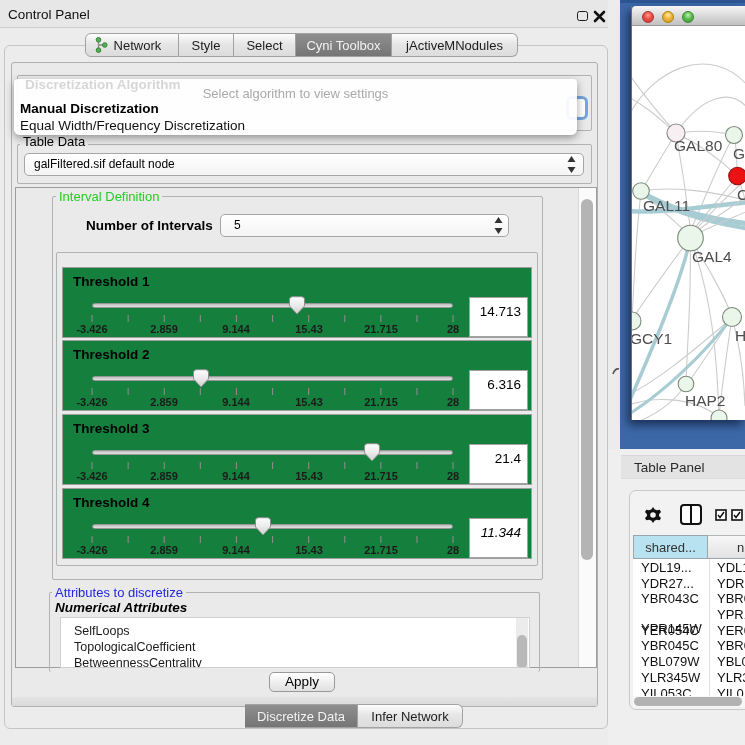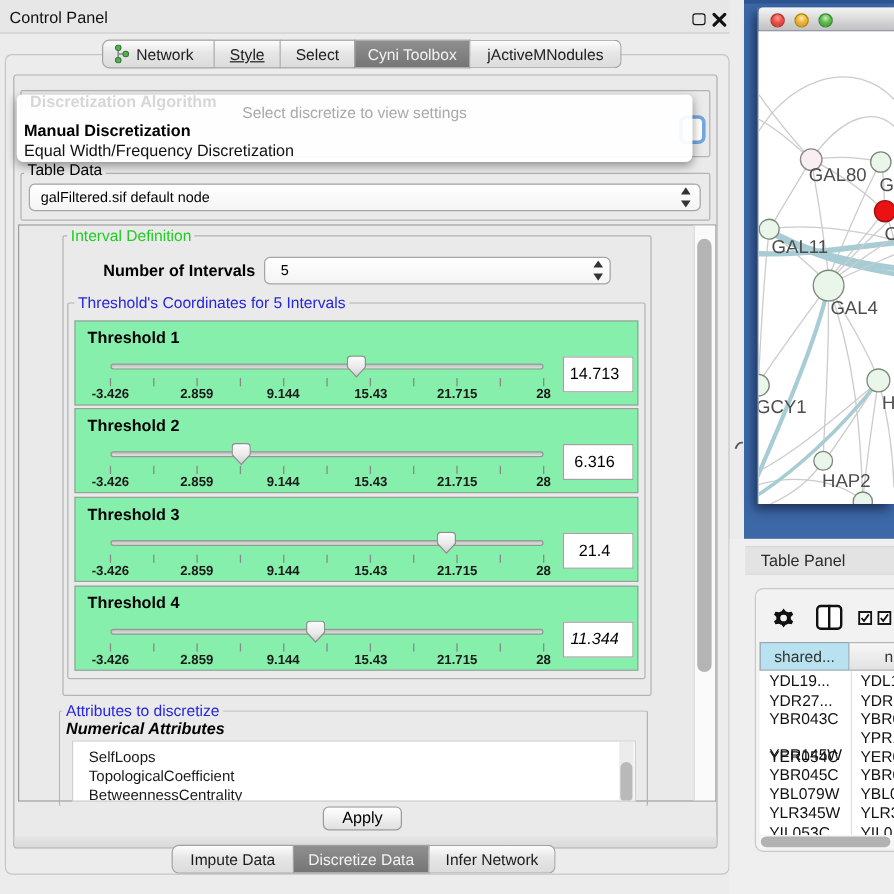--- a/index.html
+++ b/index.html
@@ -4,22 +4,22 @@
 <style>
   * { margin:0; padding:0; box-sizing:border-box; }
   html,body { width:745px; height:745px; background:#ececec; font-family:"Liberation Sans", sans-serif; overflow:hidden; }
   .abs { position:absolute; }
   #stage { position:relative; width:745px; height:745px; overflow:hidden; }
   .tab { position:absolute; top:33px; height:24px; line-height:23px; text-align:center; font-size:13px; color:#1c1c1c; background:linear-gradient(#fdfdfd,#e6e6e6 45%,#dcdcdc); border:1px solid #a2a2a2; }
   .tabsel { background:linear-gradient(#8f8f8f,#757575); color:#f2f2f2;text-align:center; }
   .gbox { position:absolute; border:1px solid #b2b2b2; border-radius:2px; }
   .glabel { position:absolute; font-size:13px; background:#eaeaea; padding:0 3px; white-space:nowrap; }
   .combo { position:absolute; background:linear-gradient(#ffffff,#f4f4f4); border:1px solid #a6a6a6; border-radius:5px; font-size:12px; color:#000; }
-  .vbox { position:absolute; width:59px; height:30px; background:#fff; border:1px solid #a2a2a2; font-size:13.5px; text-align:center; padding-right:6px; line-height:28px; color:#000; }
-  .thr { position:absolute; left:62px; width:470px; height:71px; border:1px solid #9e9e9e; background:#86efac; }
+  .vbox { position:absolute; width:59px; height:40px; background:#fff; border:1px solid #a2a2a2; font-size:13.5px; text-align:right; padding-right:6px; line-height:28px; color:#000; }
+  .thr { position:absolute; left:62px; width:470px; height:71px; border:1px solid #9e9e9e; background:#15803d; }
   .thr b { position:absolute; left:10px; top:6px; font-size:13.5px; color:#000; }
   .track { position:absolute; left:29px; width:361px; height:5px; background:linear-gradient(#bdbdbd,#e3e3e3); border:1px solid #979797; border-radius:3px; top:35px; }
   .tlabel { position:absolute; font-size:11px; font-weight:bold; color:#1a1a1a; top:55px; width:50px; text-align:center; }
   .thumb { position:absolute; top:28px; }
 </style>
 </head>
 <body>
 <div id="stage">
 
   <div class="abs" style="left:0;top:0;width:608px;height:28px;background:#e7e7e7;border-bottom:1px solid #cdcdcd;"></div>
@@ -33,21 +33,21 @@
 
   <div class="abs" style="left:11px;top:62px;width:587px;height:645px;border:1px solid #b0b0b0;border-radius:3px;background:#eaeaea;"></div>
 
   <div class="tab" style="left:85px;width:94px;border-radius:6px 0 0 6px;">&nbsp;&nbsp;&nbsp;Network</div>
   <svg class="abs" style="left:95px;top:37px;" width="13" height="16" viewBox="0 0 13 16">
       <path d="M3.5 3 V13 M3.5 8 H9.5" stroke="#8a8a8a" stroke-width="1.3" fill="none"></path>
       <circle cx="3.5" cy="2.8" r="2.3" fill="#55b055" stroke="#2e7d2e" stroke-width="0.9"></circle>
       <circle cx="9.8" cy="8" r="2.3" fill="#55b055" stroke="#2e7d2e" stroke-width="0.9"></circle>
       <circle cx="3.5" cy="13.2" r="2.3" fill="#55b055" stroke="#2e7d2e" stroke-width="0.9"></circle>
     </svg>
-  <div class="tab" style="left:179px;width:55px;border-left:none;text-decoration:underline;">Style</div>
+  <div class="tab" style="left:179px;width:55px;border-left:none;">Style</div>
   <div class="tab" style="left:234px;width:62px;border-left:none;">Select</div>
   <div class="tab tabsel" style="left:296px;width:96px;border-left:none;">Cyni Toolbox</div>
   <div class="tab" style="left:392px;width:126px;border-left:none;border-radius:0 6px 6px 0;">jActiveMNodules</div>
 
   <div class="gbox" style="left:17px;top:75px;width:575px;height:56px;"></div>
   <div class="abs" style="left:566px;top:96px;width:22px;height:24px;background:#fff;border:3px solid #73a6dc;border-radius:6px;"></div>
 
   <div class="gbox" style="left:17px;top:144px;width:575px;height:40px;"></div>
   <div class="glabel" style="left:20px;top:134px;">Table Data</div>
   <div class="combo" style="left:24px;top:153px;width:560px;height:23px;line-height:21px;padding-left:9px;">galFiltered.sif default node</div>
@@ -64,21 +64,20 @@
   <div class="glabel" style="left:56px;top:189px;color:#21cd21;">Interval Definition</div>
 
   <div class="abs" style="left:86px;top:218px;font-size:13.5px;font-weight:bold;color:#000;">Number of Intervals</div>
   <div class="combo" style="left:220px;top:214px;width:289px;height:23px;line-height:21px;padding-left:13px;">5</div>
   <svg class="abs" style="left:494px;top:217px;" width="9" height="17" viewBox="0 0 9 17">
       <path d="M4.5 0 L8.5 6 L0.5 6 Z" fill="#333"></path>
       <path d="M4.5 17 L8.5 11 L0.5 11 Z" fill="#333"></path>
     </svg>
 
   <div class="gbox" style="left:56px;top:252px;width:482px;height:314px;"></div>
-  <div class="glabel" style="left:62px;top:245px;color:#2525dd;">Threshold's Coordinates for 5 Intervals</div>
 
   <div class="thr" style="top:267px;">
       <b>Threshold 1</b>
       <div class="track"></div>
       <svg style="position:absolute;left:0;top:47px;" width="470" height="8" viewBox="0 0 470 8">
         <rect x="28.5" y="0" width="1.1" height="7" fill="#8a8a8a"></rect>
         <rect x="64.6" y="0" width="1.1" height="7" fill="#8a8a8a"></rect>
         <rect x="100.7" y="0" width="1.1" height="7" fill="#8a8a8a"></rect>
         <rect x="136.8" y="0" width="1.1" height="7" fill="#8a8a8a"></rect>
         <rect x="172.9" y="0" width="1.1" height="7" fill="#8a8a8a"></rect>
@@ -217,21 +216,20 @@
     <div style="position:absolute;left:13px;top:6px;font-size:12.5px;color:#1a1a1a;">SelfLoops</div>
     <div style="position:absolute;left:13px;top:22px;font-size:12.5px;color:#1a1a1a;">TopologicalCoefficient</div>
     <div style="position:absolute;left:13px;top:38px;font-size:12.5px;color:#1a1a1a;">BetweennessCentrality</div>
     <div style="position:absolute;right:1px;top:0;width:12px;height:51px;background:#ececec;"></div>
     <div style="position:absolute;right:2px;top:17px;width:10px;height:34px;background:#b9b9b9;border-radius:5px;"></div>
   </div>
 
   <div class="abs" style="left:269px;top:672px;width:66px;height:20px;background:linear-gradient(#ffffff,#e0e0e0);border:1px solid #999;border-radius:5px;text-align:center;line-height:18px;font-size:13.5px;color:#000;">Apply</div>
   <div class="abs" style="left:12px;top:697px;width:585px;height:9px;background:linear-gradient(#e4e4e4,#dadada);"></div>
 
-  <div class="tab" style="left:143px;top:704px;width:102px;border-radius:6px 0 0 6px;">Impute Data</div>
   <div class="tab tabsel" style="left:245px;top:704px;width:113px;border-left:none;">Discretize Data</div>
   <div class="tab" style="left:358px;top:704px;width:105px;border-left:none;border-radius:0 6px 6px 0;">Infer Network</div>
 
   <svg class="abs" style="left:611px;top:366px;" width="10" height="10" viewBox="0 0 10 10">
       <path d="M2 8 Q4 2 8 3" stroke="#555" stroke-width="1.6" fill="none"></path>
     </svg>
 
   <div class="abs" style="left:620px;top:0;width:125px;height:455px;background:#3c68a8;"></div>
   <div class="abs" style="left:620px;top:0;width:125px;height:3px;background:#2d5591;"></div>
 
@@ -350,17 +348,17 @@
       <div style="position:absolute;left:8px;top:127px;">YIL053C</div>
         <div style="position:absolute;left:84px;top:127px;">YIL0</div>
     </div>
 
     <div style="position:absolute;left:3px;top:205px;width:127px;height:11px;background:#f7f7f7;"></div>
     <div style="position:absolute;left:4px;top:206px;width:108px;height:9px;background:#b2b2b2;border-radius:4.5px;"></div>
   </div>
 
   <div class="abs" style="left:14px;top:79px;width:563px;height:56px;background:rgba(255,255,255,0.93);border-radius:4px 4px 6px 6px;box-shadow:0 3px 8px rgba(0,0,0,0.38);"></div>
   <div class="abs" style="left:25px;top:77px;font-size:13.5px;font-weight:bold;color:rgba(40,40,40,0.19);">Discretization Algorithm</div>
-  <div class="abs" style="left:14px;top:86px;width:563px;text-align:center;font-size:13px;color:#a9a9a9;">Select discretize to view settings</div>
+  <div class="abs" style="left:14px;top:86px;width:563px;text-align:center;font-size:13px;color:#a9a9a9;">Select algorithm to view settings</div>
   <div class="abs" style="left:20px;top:101px;font-size:13.5px;font-weight:bold;color:#000;">Manual Discretization</div>
   <div class="abs" style="left:20px;top:118px;font-size:13.5px;color:#111;">Equal Width/Frequency Discretization</div>
 
 </div>
 
 </body></html>

